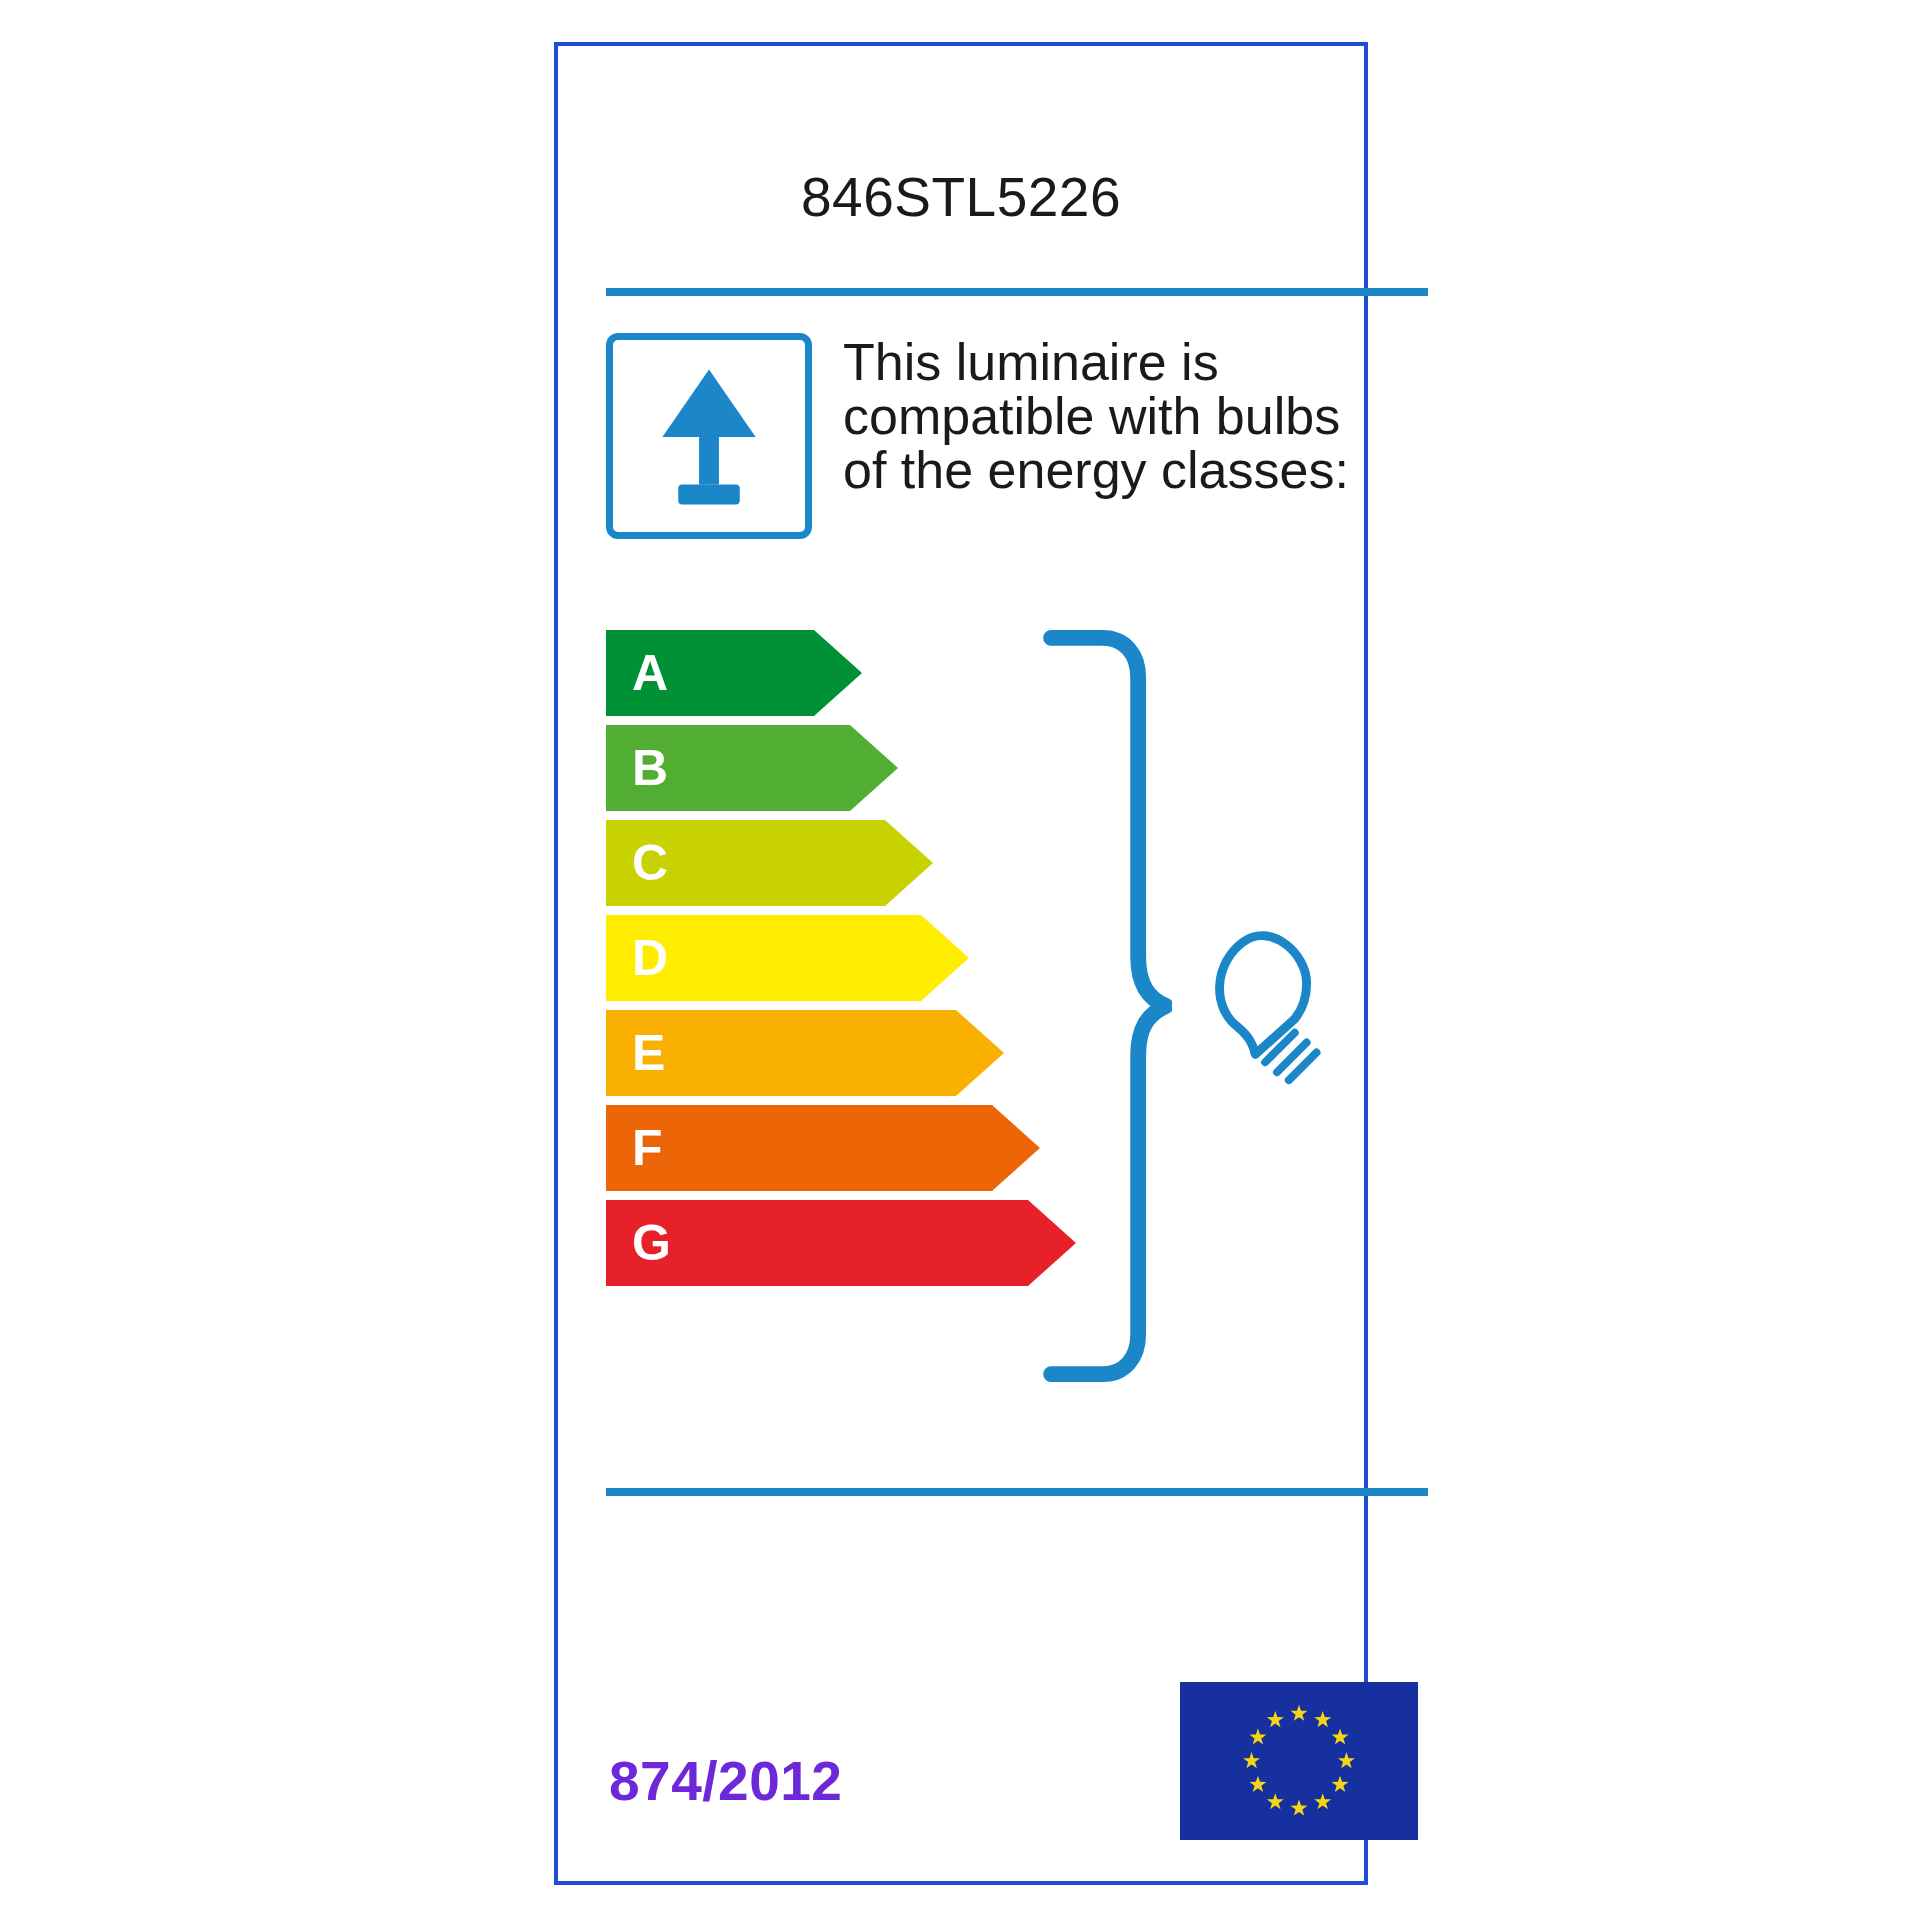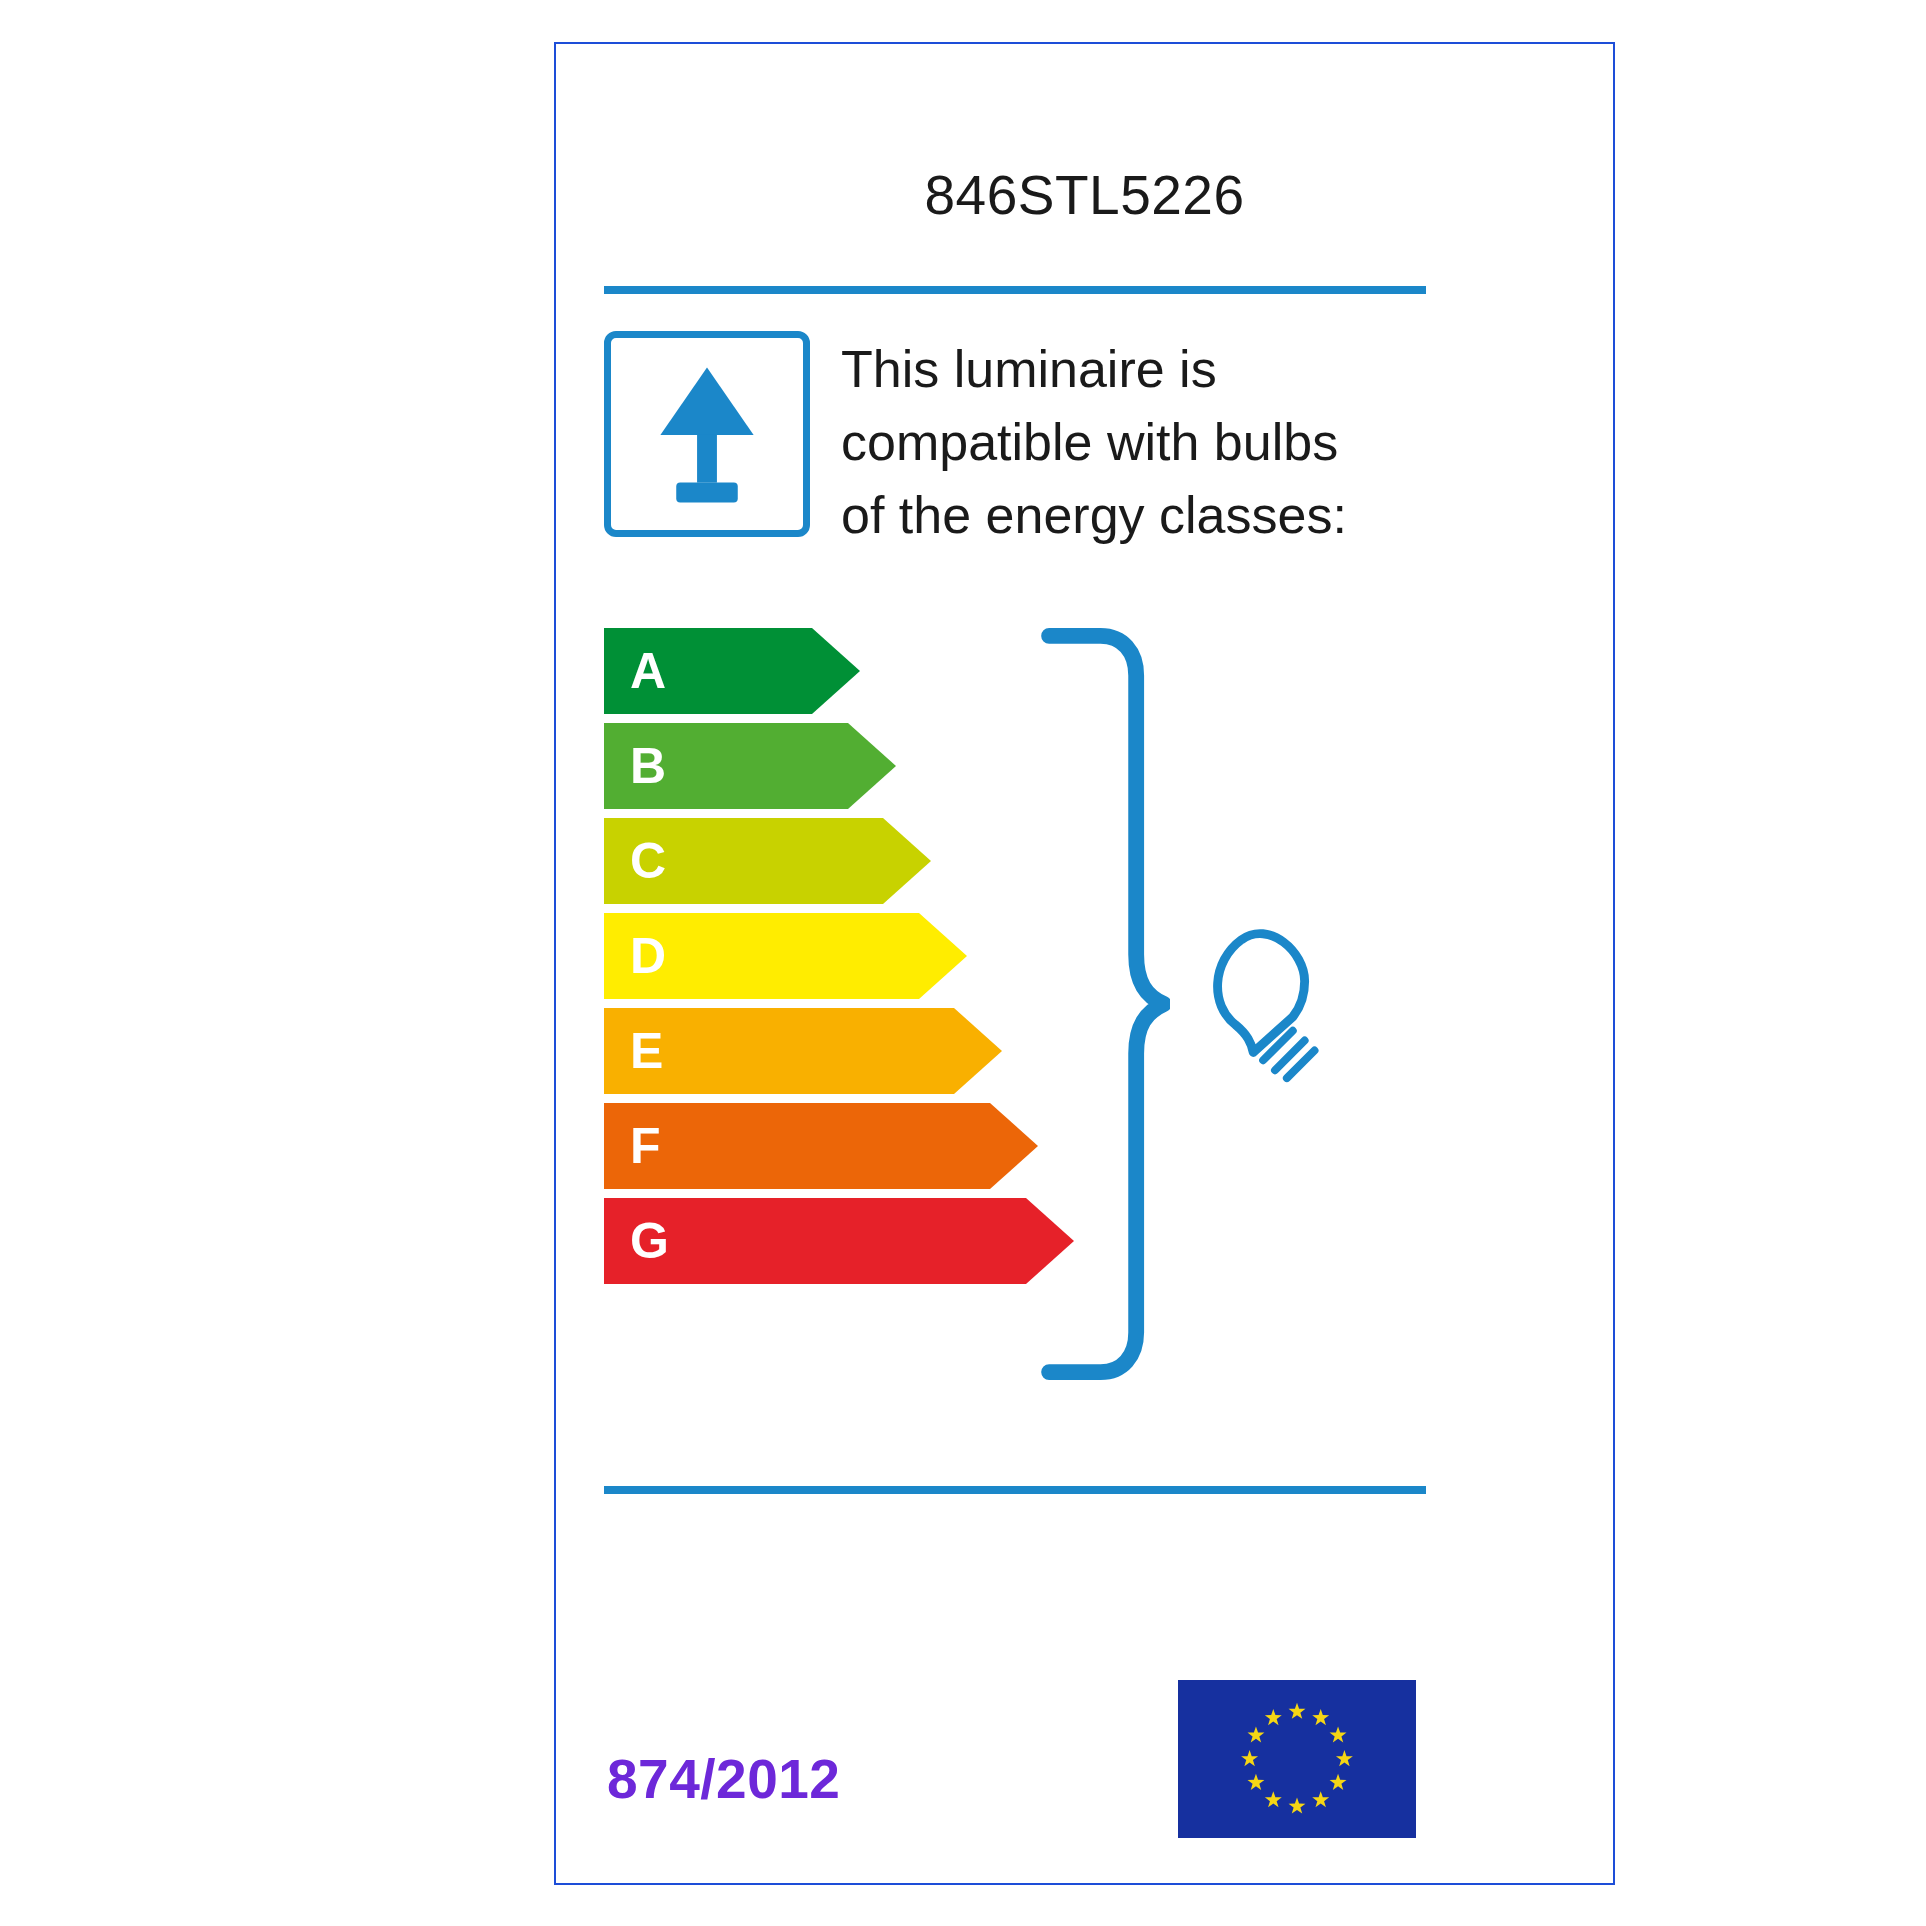--- a/index.html
+++ b/index.html
@@ -13,24 +13,24 @@
     font-family: "Liberation Sans", sans-serif;
     position: relative;
     overflow: hidden;
   }
 
   
   #label-card {
     position: absolute;
     left: 554px;
     top: 42px;
-    width: 1061px;
+    width: 814px;
     height: 1843px;
     box-sizing: border-box;
-    border: 2px solid #1d4ed8;
+    border: 4px solid #1d4ed8;
     background: #ffffff;
   }
 
   
   #model-code {
     position: absolute;
     left: 0;
     top: 119px;
     width: 100%;
     text-align: center;
@@ -68,21 +68,21 @@
     transform: translate(-50%, -50%);
   }
 
   
   #compat-text {
     position: absolute;
     left: 285px;
     top: 289px;
     width: 554px;
     font-size: 52px;
-    line-height: 73px;
+    line-height: 54px;
     color: #1a1a1a;
   }
 
   
   #class-list {
     position: absolute;
     left: 48px;
     top: 584px;
     width: 416px;
   }

